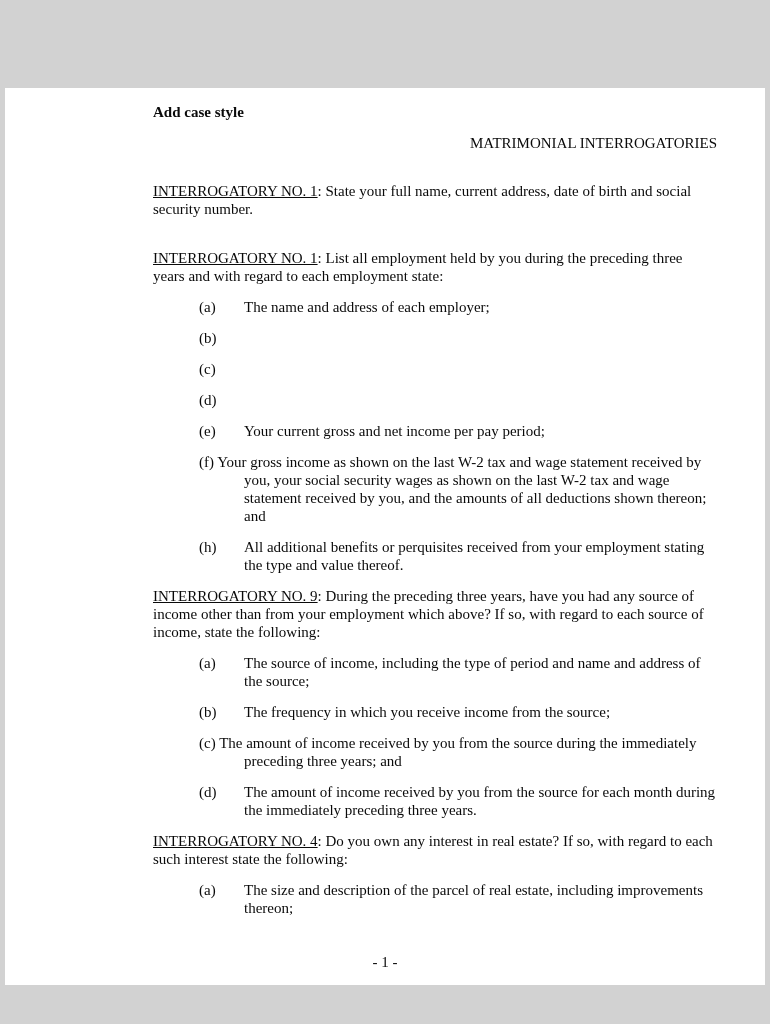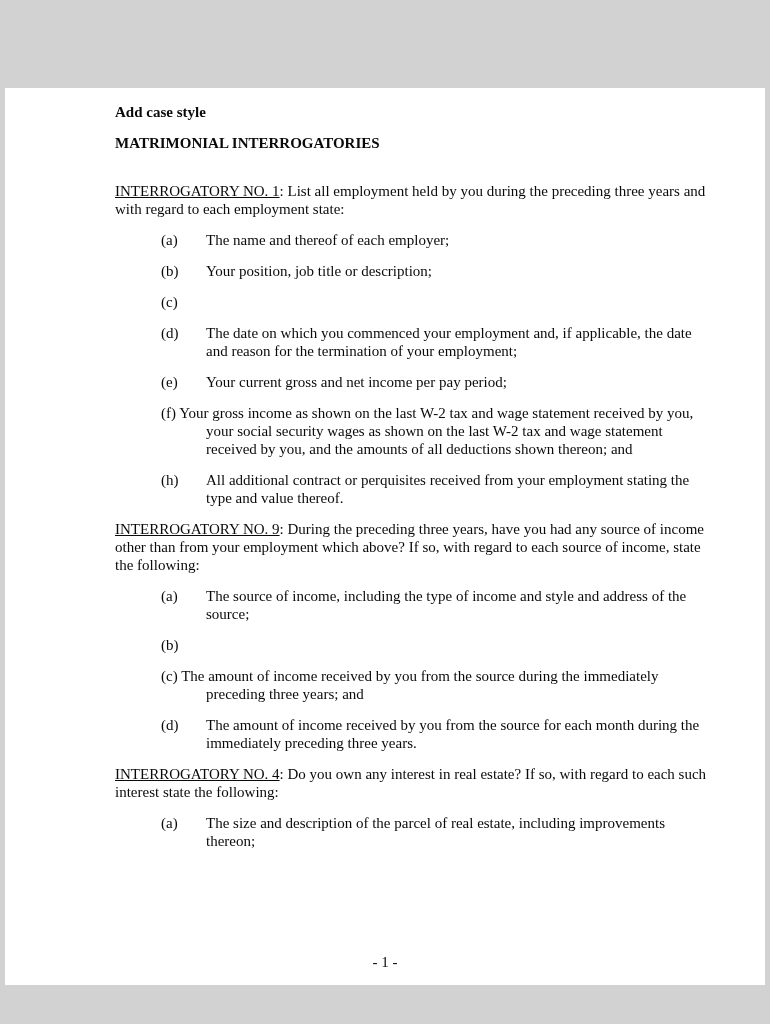--- a/index.html
+++ b/index.html
@@ -20,28 +20,29 @@
     left: 5px;
     right: 5px;
     top: 88px;
     bottom: 39px;
     background: #ffffff;
   }
   .content {
     padding: 15px 48px 0 110px;
     font-size: 15px;
     line-height: 18px;
+    margin-left: 38px;
   }
   .case-style {
     font-weight: bold;
     margin: 0 0 13px 0;
   }
   .doc-title {
-    font-weight: bold;
-    text-align: left;
+    font-weight: normal;
+    text-align: right;
     margin: 0 0 30px 0;
   }
   .intro {
     margin: 0 0 13px 0;
   }
   .intro.extra-gap {
     margin-bottom: 31px;
   }
   .intro .label {
     text-decoration: underline;
@@ -79,58 +80,58 @@
 </head>
 <body>
 
 <div class="page">
   <div class="content">
 
     <p class="case-style">Add case style</p>
 
     <p class="doc-title">MATRIMONIAL INTERROGATORIES</p>
 
+    <p class="intro extra-gap"><span class="label">INTERROGATORY NO. 1</span><span>: State your full name, current address, date of birth and social security number.</span></p>
 
     <p class="intro"><span class="label">INTERROGATORY NO. 1</span><span>: List all employment held by you during the preceding three years and with regard to each employment state:</span></p>
 
     <div class="item">
       <span class="letter">(a)</span>
-      <span class="text">The name and thereof of each employer;</span>
+      <span class="text">The name and address of each employer;</span>
     </div>
     <div class="item">
       <span class="letter">(b)</span>
-      <span class="text">Your position, job title or description;</span>
     </div>
     <div class="item">
       <span class="letter">(c)</span>
     </div>
     <div class="item">
       <span class="letter">(d)</span>
-      <span class="text">The date on which you commenced your employment and, if applicable, the date and reason for the termination of your employment;</span>
     </div>
     <div class="item">
       <span class="letter">(e)</span>
       <span class="text">Your current gross and net income per pay period;</span>
     </div>
     <div class="item runin">
       <span class="letter">(f)</span> <span class="text">Your gross income as shown on the last W-2 tax and wage statement received by you, your social security wages as shown on the last W-2 tax and wage statement received by you, and the amounts of all deductions shown thereon; and</span>
     </div>
     <div class="item">
       <span class="letter">(h)</span>
-      <span class="text">All additional contract or perquisites received from your employment stating the type and value thereof.</span>
+      <span class="text">All additional benefits or perquisites received from your employment stating the type and value thereof.</span>
     </div>
 
     <p class="intro"><span class="label">INTERROGATORY NO. 9</span><span>: During the preceding three years, have you had any source of income other than from your employment which above? If so, with regard to each source of income, state the following:</span></p>
 
     <div class="item">
       <span class="letter">(a)</span>
-      <span class="text">The source of income, including the type of income and style and address of the source;</span>
+      <span class="text">The source of income, including the type of period and name and address of the source;</span>
     </div>
     <div class="item">
       <span class="letter">(b)</span>
+      <span class="text">The frequency in which you receive income from the source;</span>
     </div>
     <div class="item runin">
       <span class="letter">(c)</span> <span class="text">The amount of income received by you from the source during the immediately preceding three years; and</span>
     </div>
     <div class="item">
       <span class="letter">(d)</span>
       <span class="text">The amount of income received by you from the source for each month during the immediately preceding three years.</span>
     </div>
 
     <p class="intro"><span class="label">INTERROGATORY NO. 4</span><span>: Do you own any interest in real estate? If so, with regard to each such interest state the following:</span></p>

